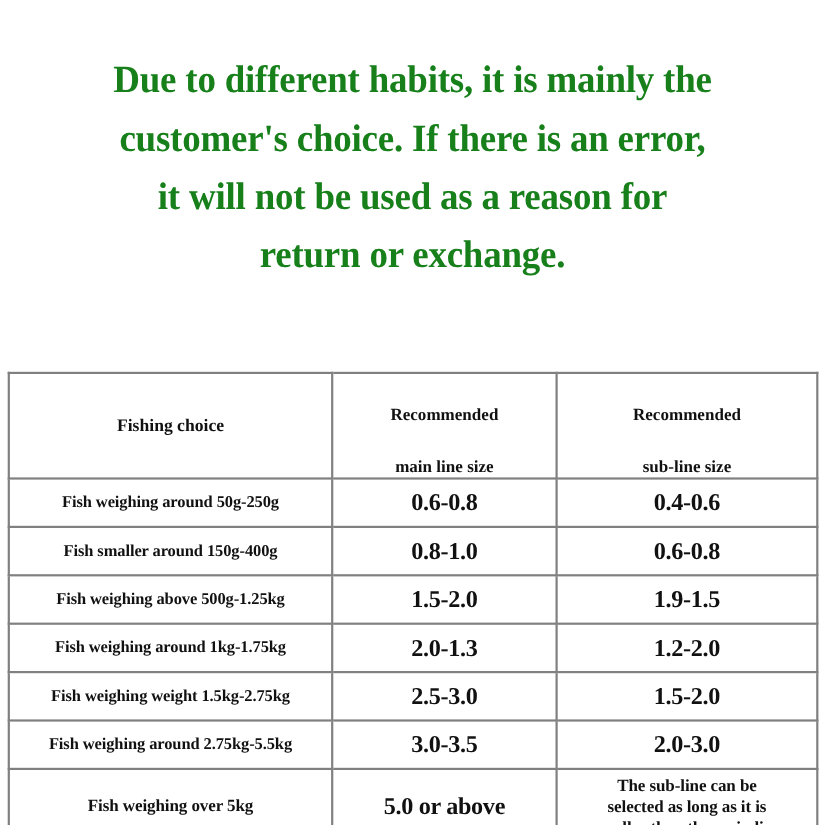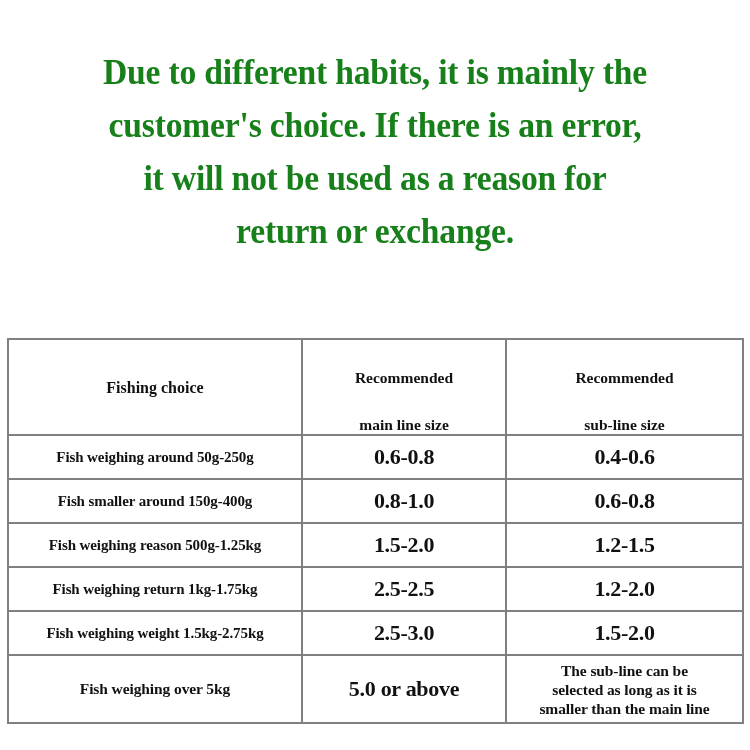--- a/index.html
+++ b/index.html
@@ -153,33 +153,38 @@
           <td class="weight">Fish weighing around 50g-250g</td>
           <td class="size">0.6-0.8</td>
           <td class="size">0.4-0.6</td>
         </tr>
         <tr class="row">
           <td class="weight">Fish smaller around 150g-400g</td>
           <td class="size">0.8-1.0</td>
           <td class="size">0.6-0.8</td>
         </tr>
         <tr class="row">
-          <td class="weight">Fish weighing reason 500g-1.25kg</td>
+          <td class="weight">Fish weighing above 500g-1.25kg</td>
           <td class="size">1.5-2.0</td>
-          <td class="size">1.2-1.5</td>
+          <td class="size">1.9-1.5</td>
         </tr>
         <tr class="row">
-          <td class="weight">Fish weighing return 1kg-1.75kg</td>
-          <td class="size">2.5-2.5</td>
+          <td class="weight">Fish weighing around 1kg-1.75kg</td>
+          <td class="size">2.0-1.3</td>
           <td class="size">1.2-2.0</td>
         </tr>
         <tr class="row">
           <td class="weight">Fish weighing weight 1.5kg-2.75kg</td>
           <td class="size">2.5-3.0</td>
           <td class="size">1.5-2.0</td>
+        </tr>
+        <tr class="row">
+          <td class="weight">Fish weighing around 2.75kg-5.5kg</td>
+          <td class="size">3.0-3.5</td>
+          <td class="size">2.0-3.0</td>
         </tr>
 
         <tr class="row last">
           <td class="weight">Fish weighing over 5kg</td>
           <td class="size">5.0 or above</td>
           <td class="note">
             <span class="nl">The sub-line can be</span>
             <span class="nl">selected as long as it is</span>
             <span class="nl">smaller than the main line</span>
           </td>

